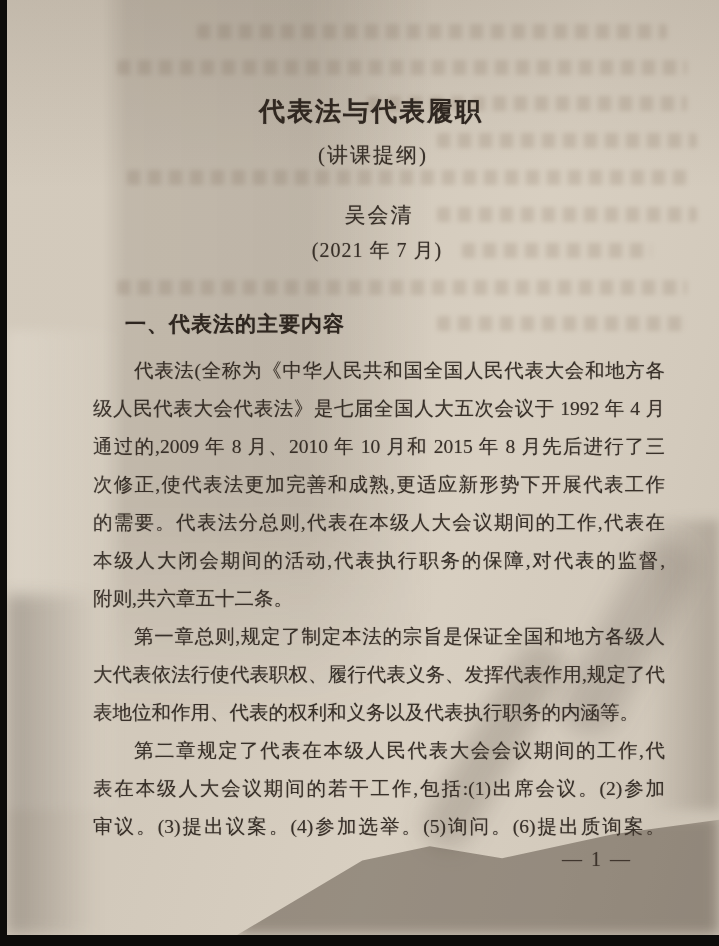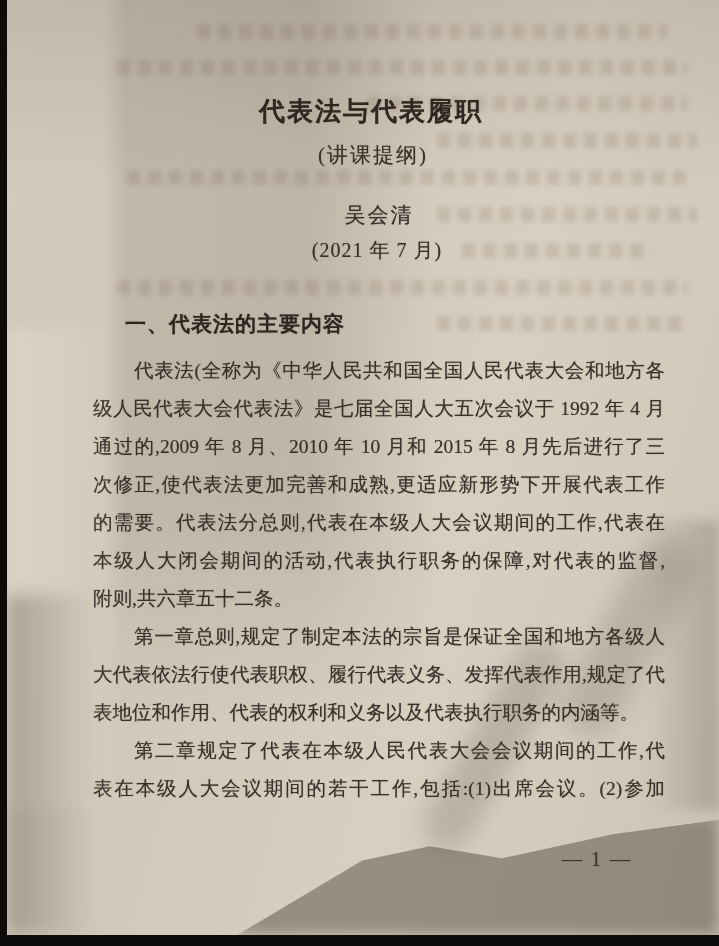--- a/index.html
+++ b/index.html
@@ -133,20 +133,21 @@
       <div class="line fill">通过的,2009 年 8 月、2010 年 10 月和 2015 年 8 月先后进行了三</div>
       <div class="line fill">次修正,使代表法更加完善和成熟,更适应新形势下开展代表工作</div>
       <div class="line fill">的需要。代表法分总则,代表在本级人大会议期间的工作,代表在</div>
       <div class="line fill">本级人大闭会期间的活动,代表执行职务的保障,对代表的监督,</div>
       <div class="line end">附则,共六章五十二条。</div>
       <div class="line fill indent">第一章总则,规定了制定本法的宗旨是保证全国和地方各级人</div>
       <div class="line fill">大代表依法行使代表职权、履行代表义务、发挥代表作用,规定了代</div>
       <div class="line end">表地位和作用、代表的权利和义务以及代表执行职务的内涵等。</div>
       <div class="line fill indent">第二章规定了代表在本级人民代表大会会议期间的工作,代</div>
       <div class="line fill">表在本级人大会议期间的若干工作,包括:(1)出席会议。(2)参加</div>
+      <div class="line fill">审议。(3)提出议案。(4)参加选举。(5)询问。(6)提出质询案。</div>
     </div>
 
     <div class="txt" id="page-number">— 1 —</div>
 
     <div class="overlay" id="shade-top"></div>
     <div class="overlay" id="shade-band"></div>
     <div class="overlay" id="bright-left"></div>
     <div class="overlay" id="shade-finger-1"></div>
     <div class="overlay" id="shade-finger-2"></div>
     <div class="overlay" id="shade-right-edge"></div>

